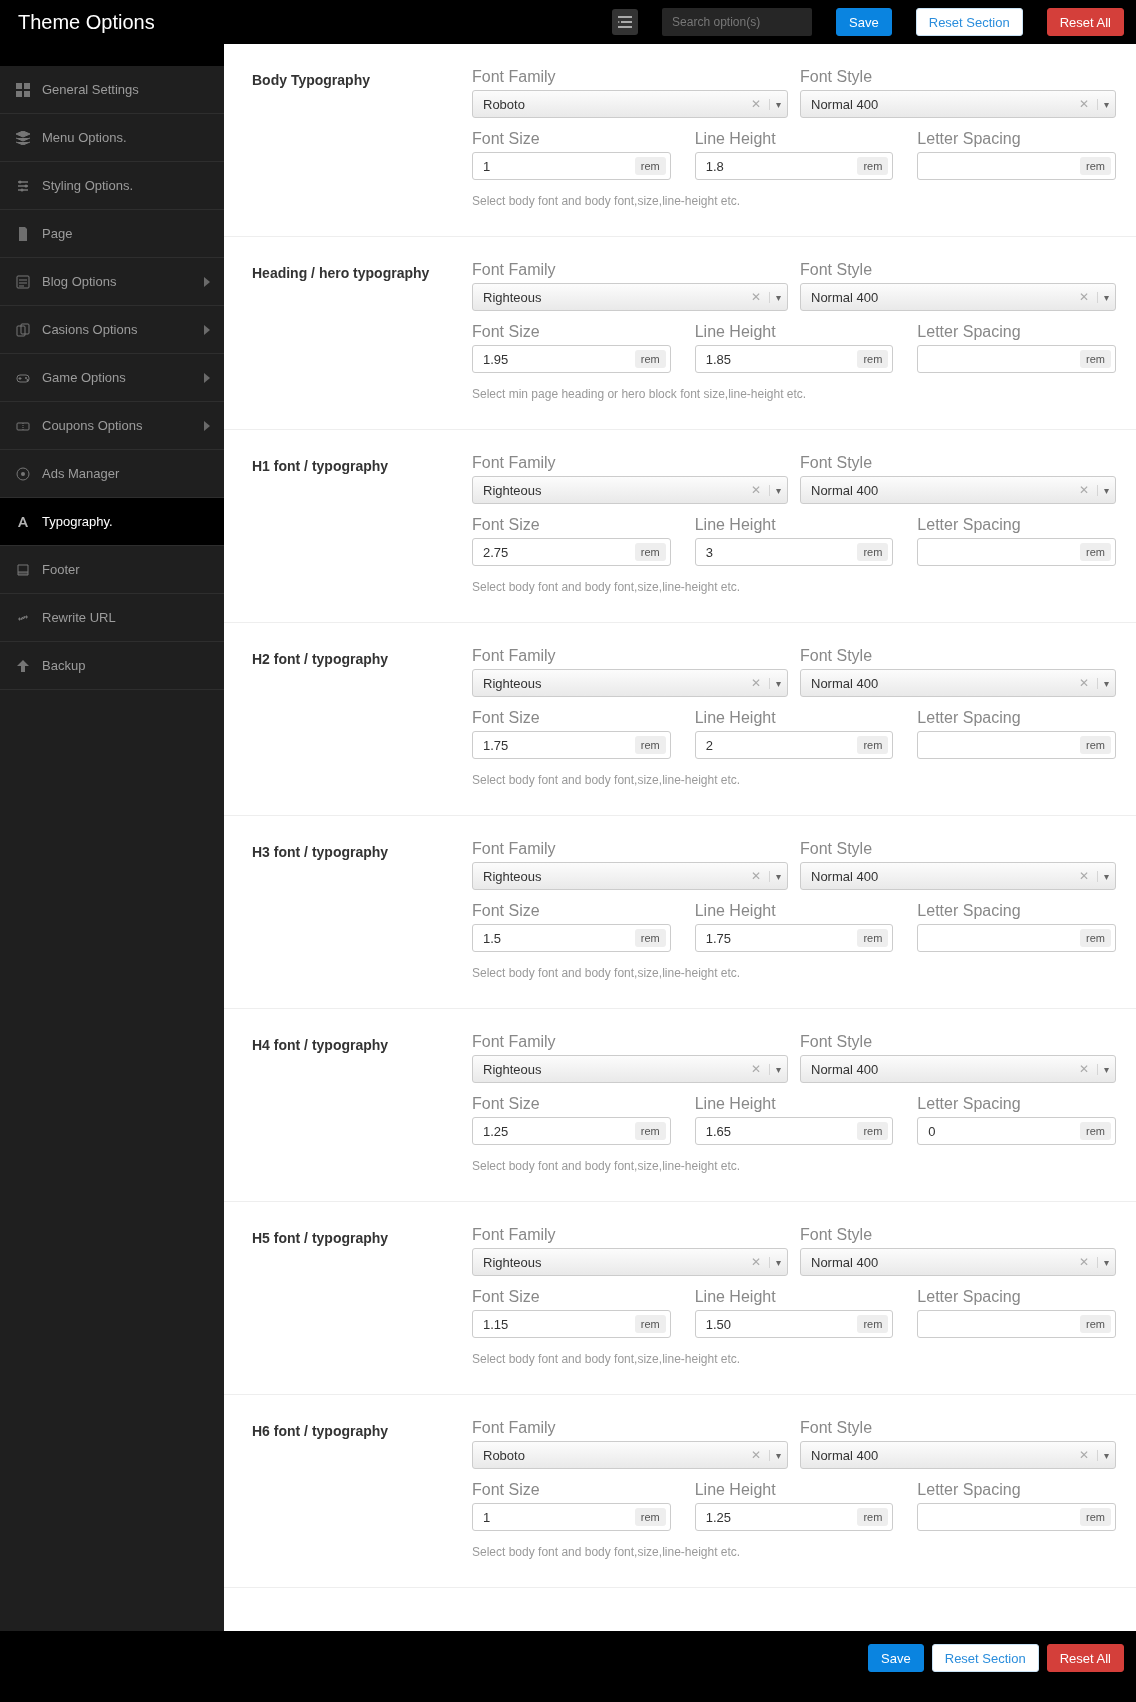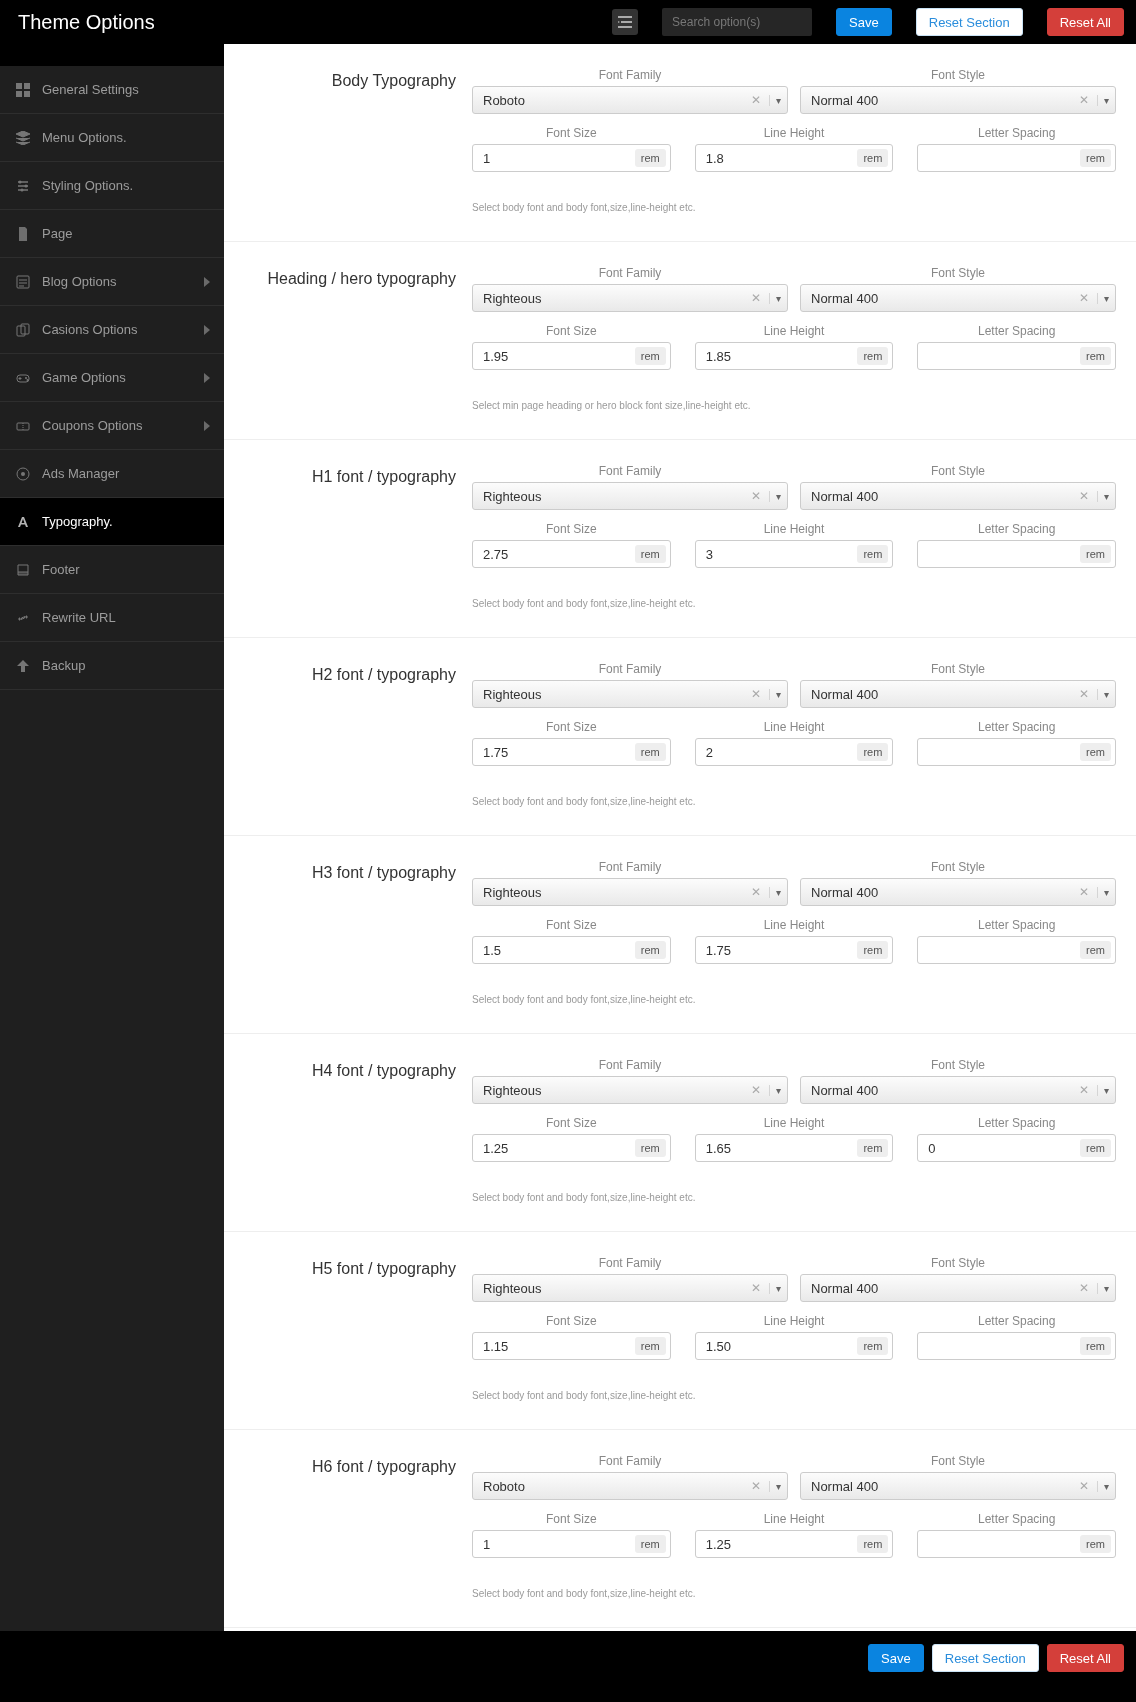--- a/index.html
+++ b/index.html
@@ -115,35 +115,34 @@
     display: flex;
     padding: 24px 20px 28px 28px;
     border-bottom: 1px solid var(--section-border);
   }
   .section .left {
     width: 220px; flex: 0 0 220px;
     padding-right: 16px;
   }
   .section .left h3 {
     margin: 4px 0 0 0;
-    font-size: 16px;
-    font-weight: 400;
+    font-size: 14px;
+    font-weight: 700;
     color: var(--heading);
-    text-align: right;
   }
   .section .right { flex: 1; }
 
   .row-family { display: flex; gap: 12px; }
   .row-vals { display: flex; gap: 24px; margin-top: 12px; }
   .field { display: flex; flex-direction: column; }
   .field.family { flex: 1; }
   .field.style { flex: 1; }
   .field.size, .field.lh, .field.ls { flex: 1; }
   .fld-label {
-    font-size: 12px; color: var(--label); margin-bottom: 4px; text-align: center;
+    font-size: 16px; color: var(--label); margin-bottom: 4px;
   }
 
   .select-ctrl {
     height: 28px;
     border: 1px solid var(--ctrl-border);
     border-radius: 3px;
     background: linear-gradient(var(--ctrl-bg-grad-top), var(--ctrl-bg-grad-bot));
     display: flex; align-items: center;
     padding: 0 6px 0 10px;
     font-size: 13px; color: #333;
@@ -171,22 +170,22 @@
   .num-ctrl .unit {
     background: var(--rem-bg);
     color: #555;
     font-size: 11px;
     padding: 3px 6px;
     border-radius: 3px;
     margin-right: 4px;
   }
 
   .desc {
-    margin-top: 30px;
-    font-size: 10px;
+    margin-top: 14px;
+    font-size: 12px;
     color: #9a9a9a;
   }
 
   
   .footer-bar {
     height: 54px;
     background: var(--bg-black);
     display: flex; align-items: center; justify-content: flex-end;
     padding: 0 12px; gap: 8px;
   }

